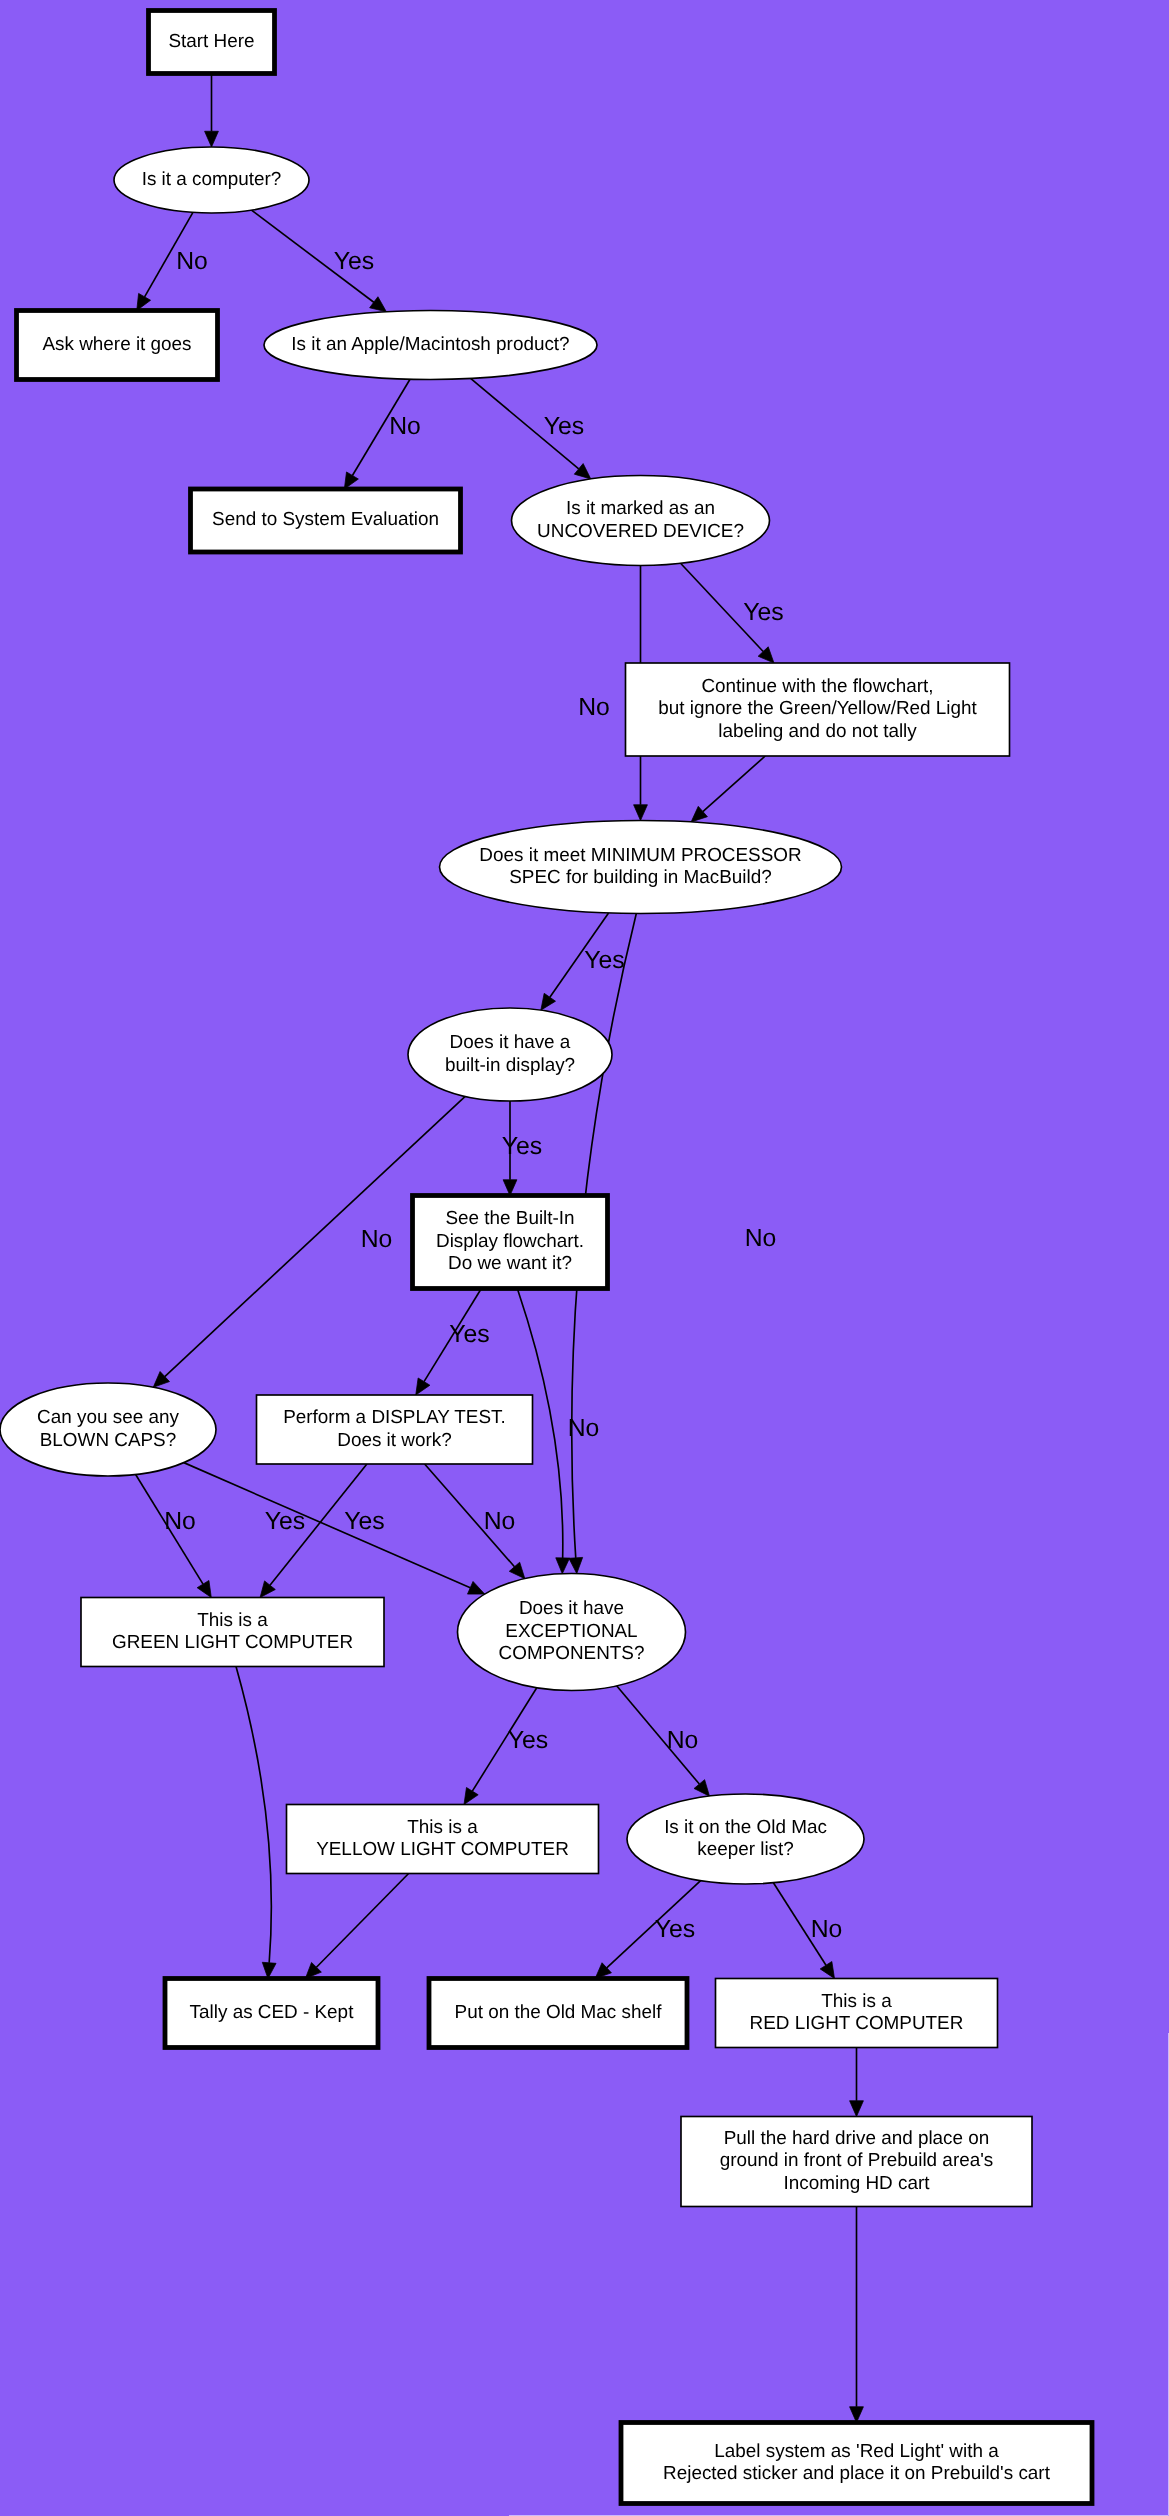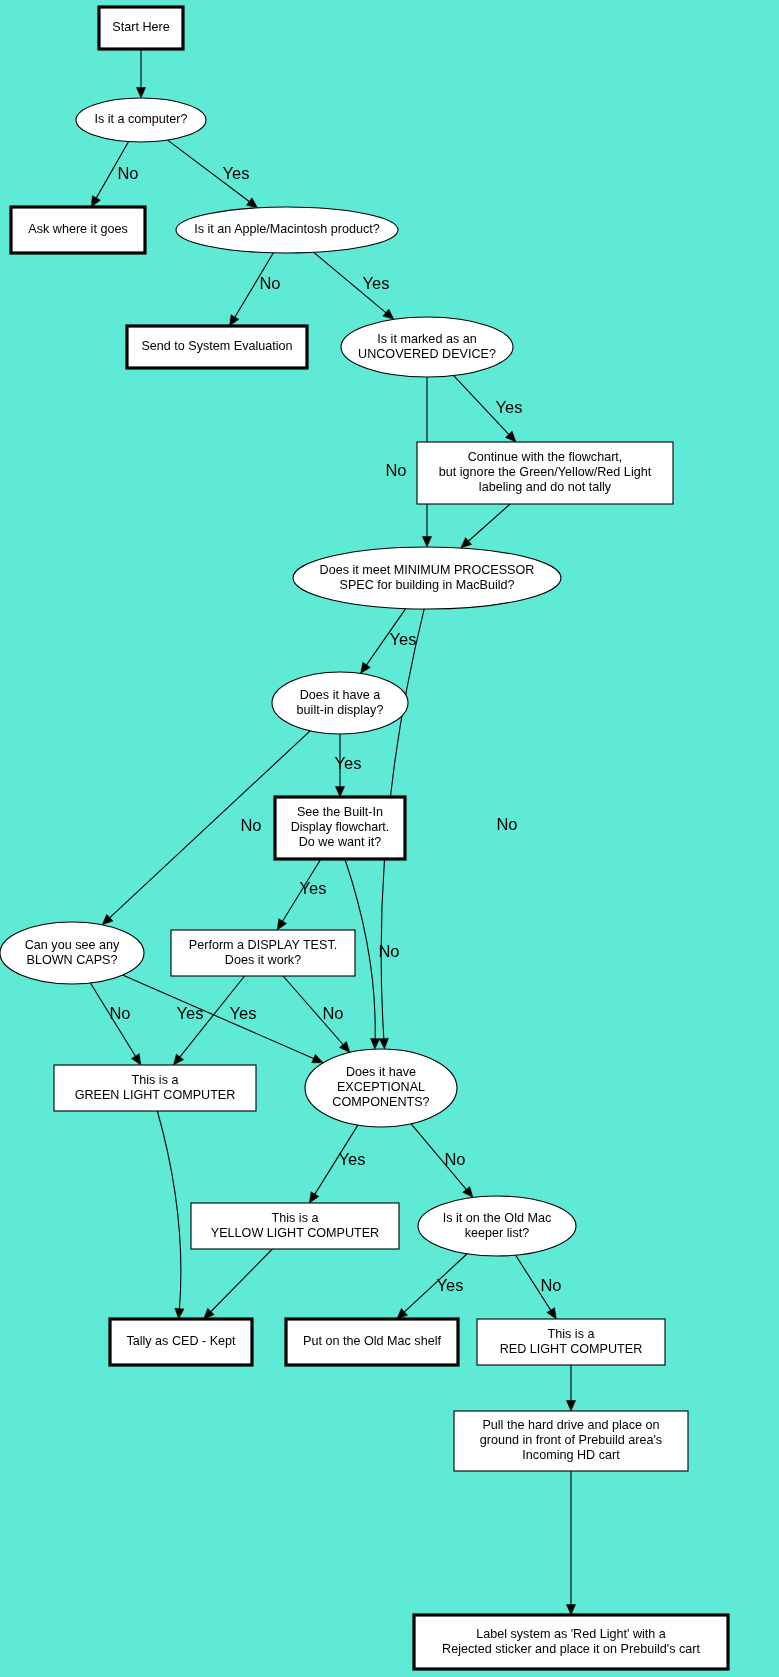--- a/index.html
+++ b/index.html
@@ -4,21 +4,21 @@
 <style>
   html, body {
     margin: 0;
     padding: 0;
     background: #ffffff;
   }
   #flowchart-root {
     position: relative;
     width: 779px;
     height: 1677px;
-    background: #5eead4;
+    background: #8b5cf6;
     font-family: "Liberation Sans", sans-serif;
     overflow: hidden;
     text-decoration: underline;
   }
   svg#chart-svg {
     position: absolute;
     top: 0;
     left: 0;
     width: 779px;
     height: 1677px;

